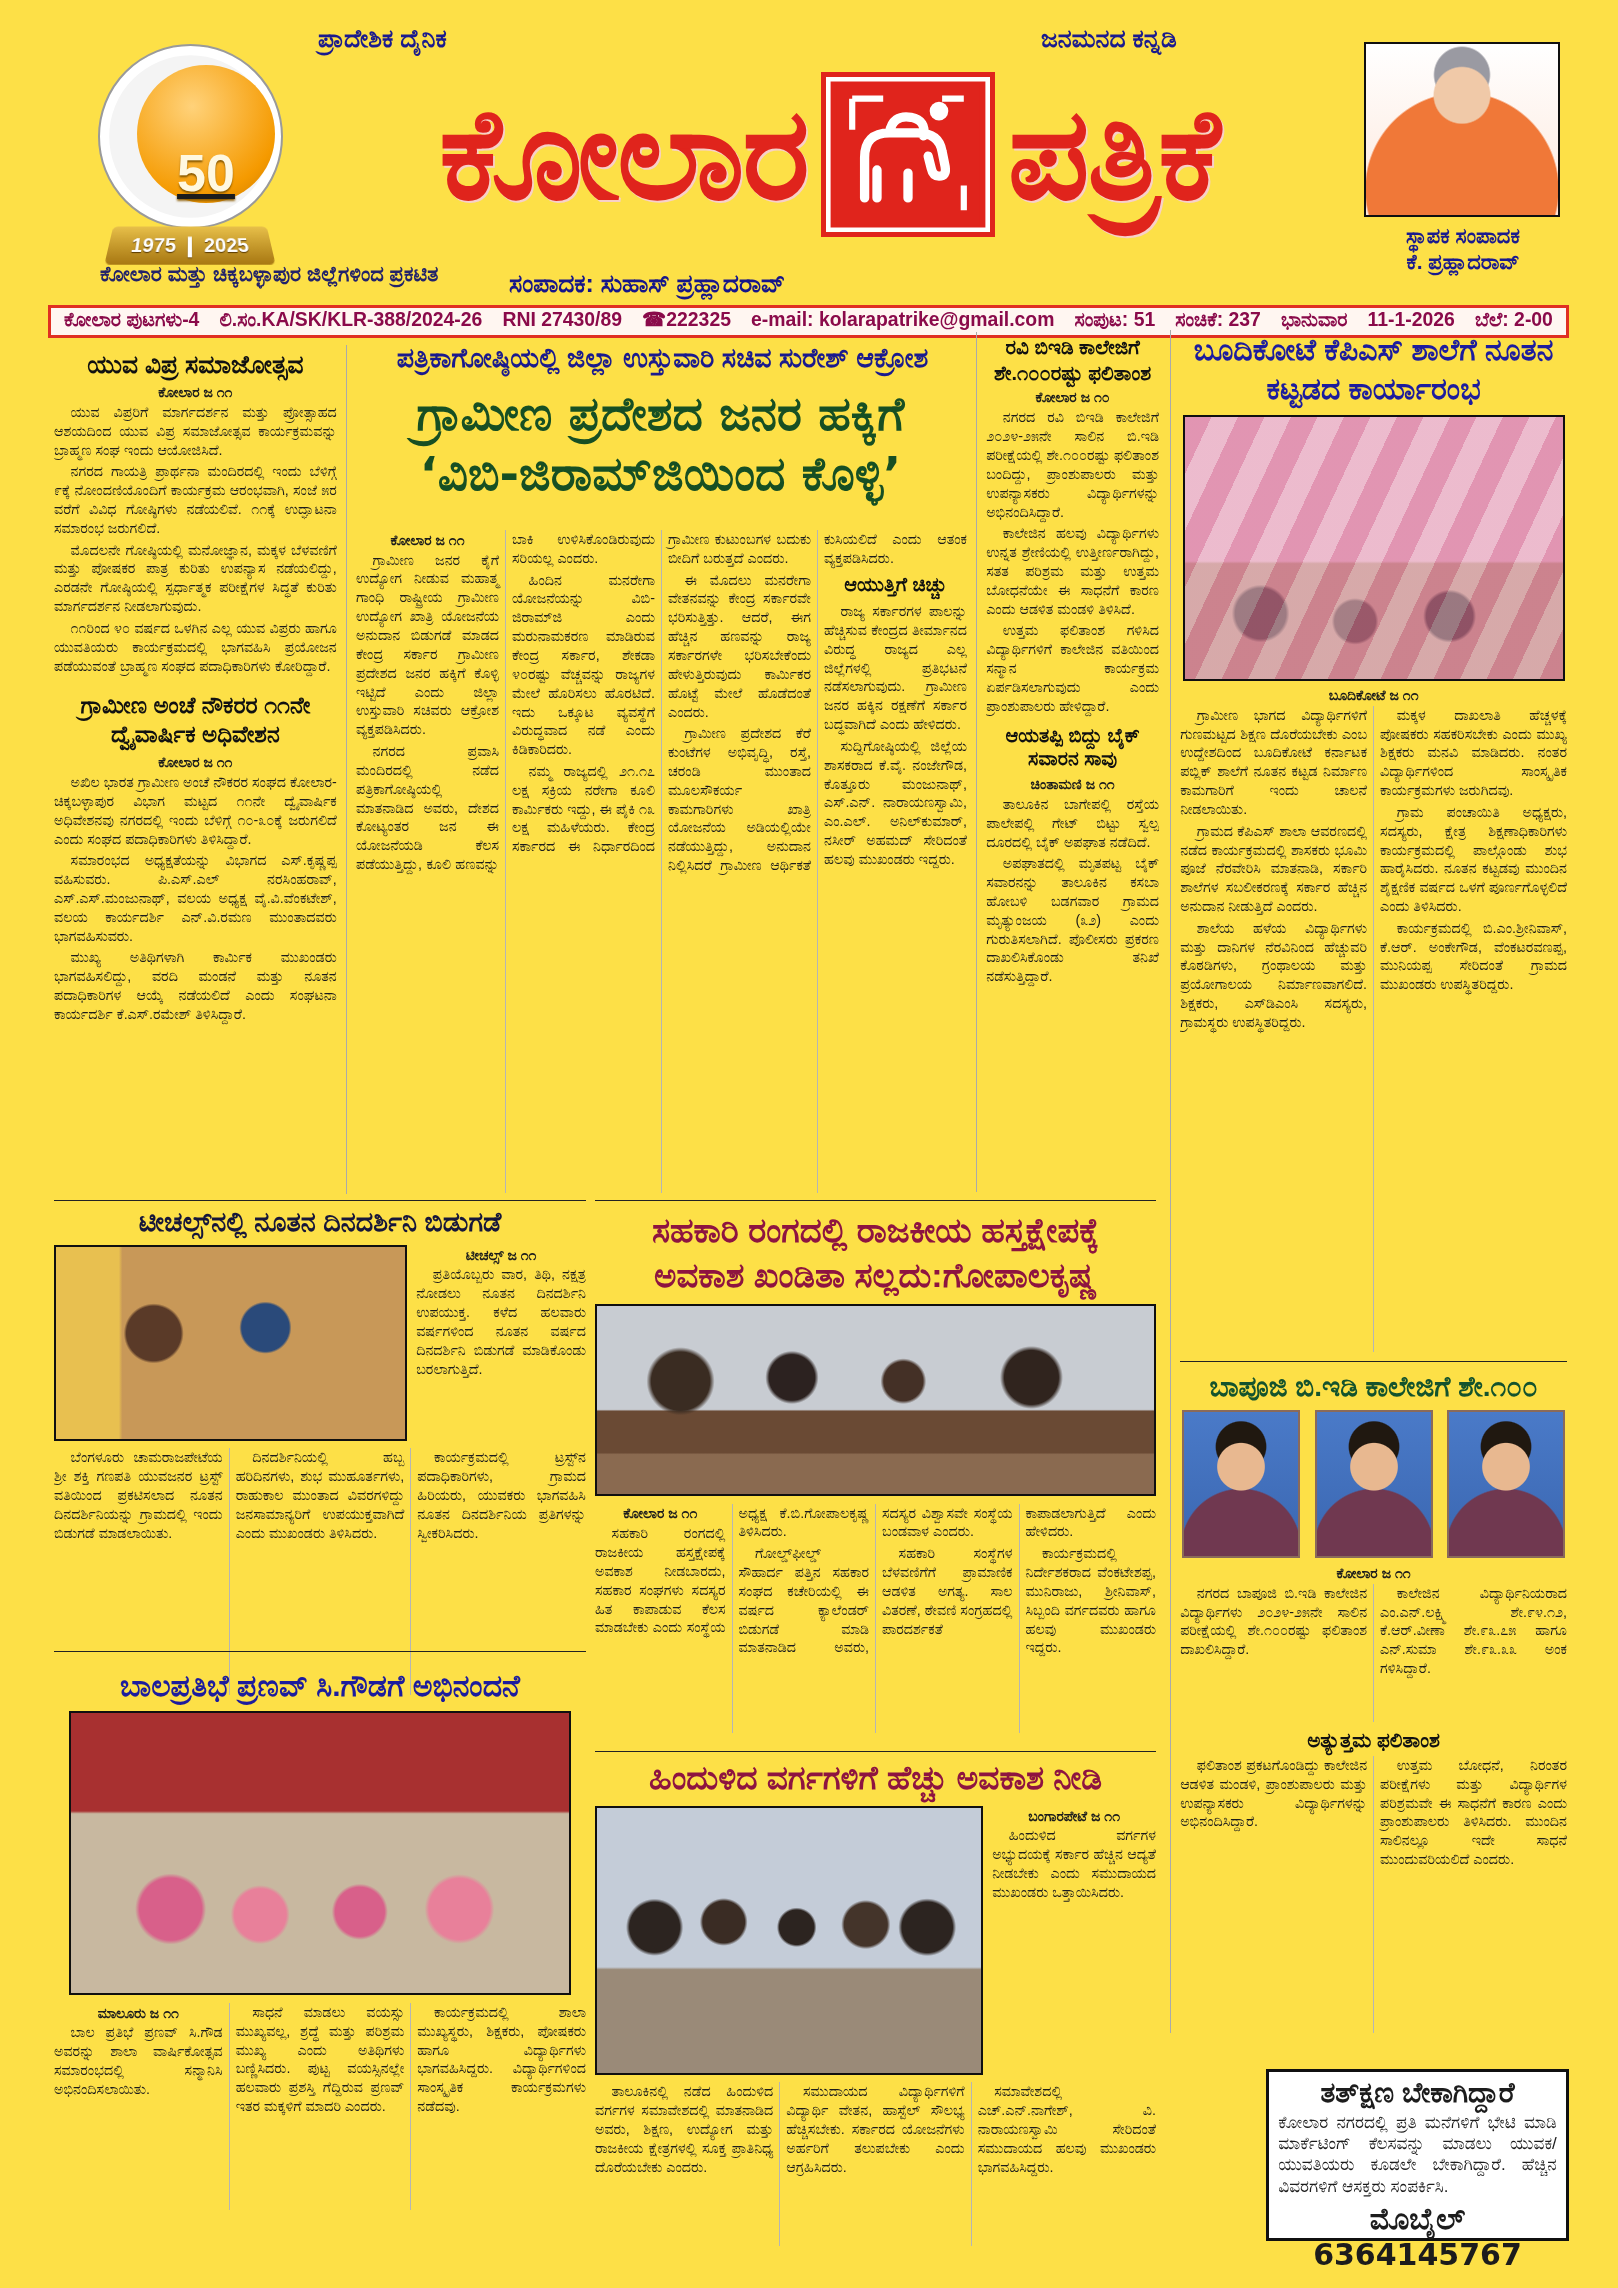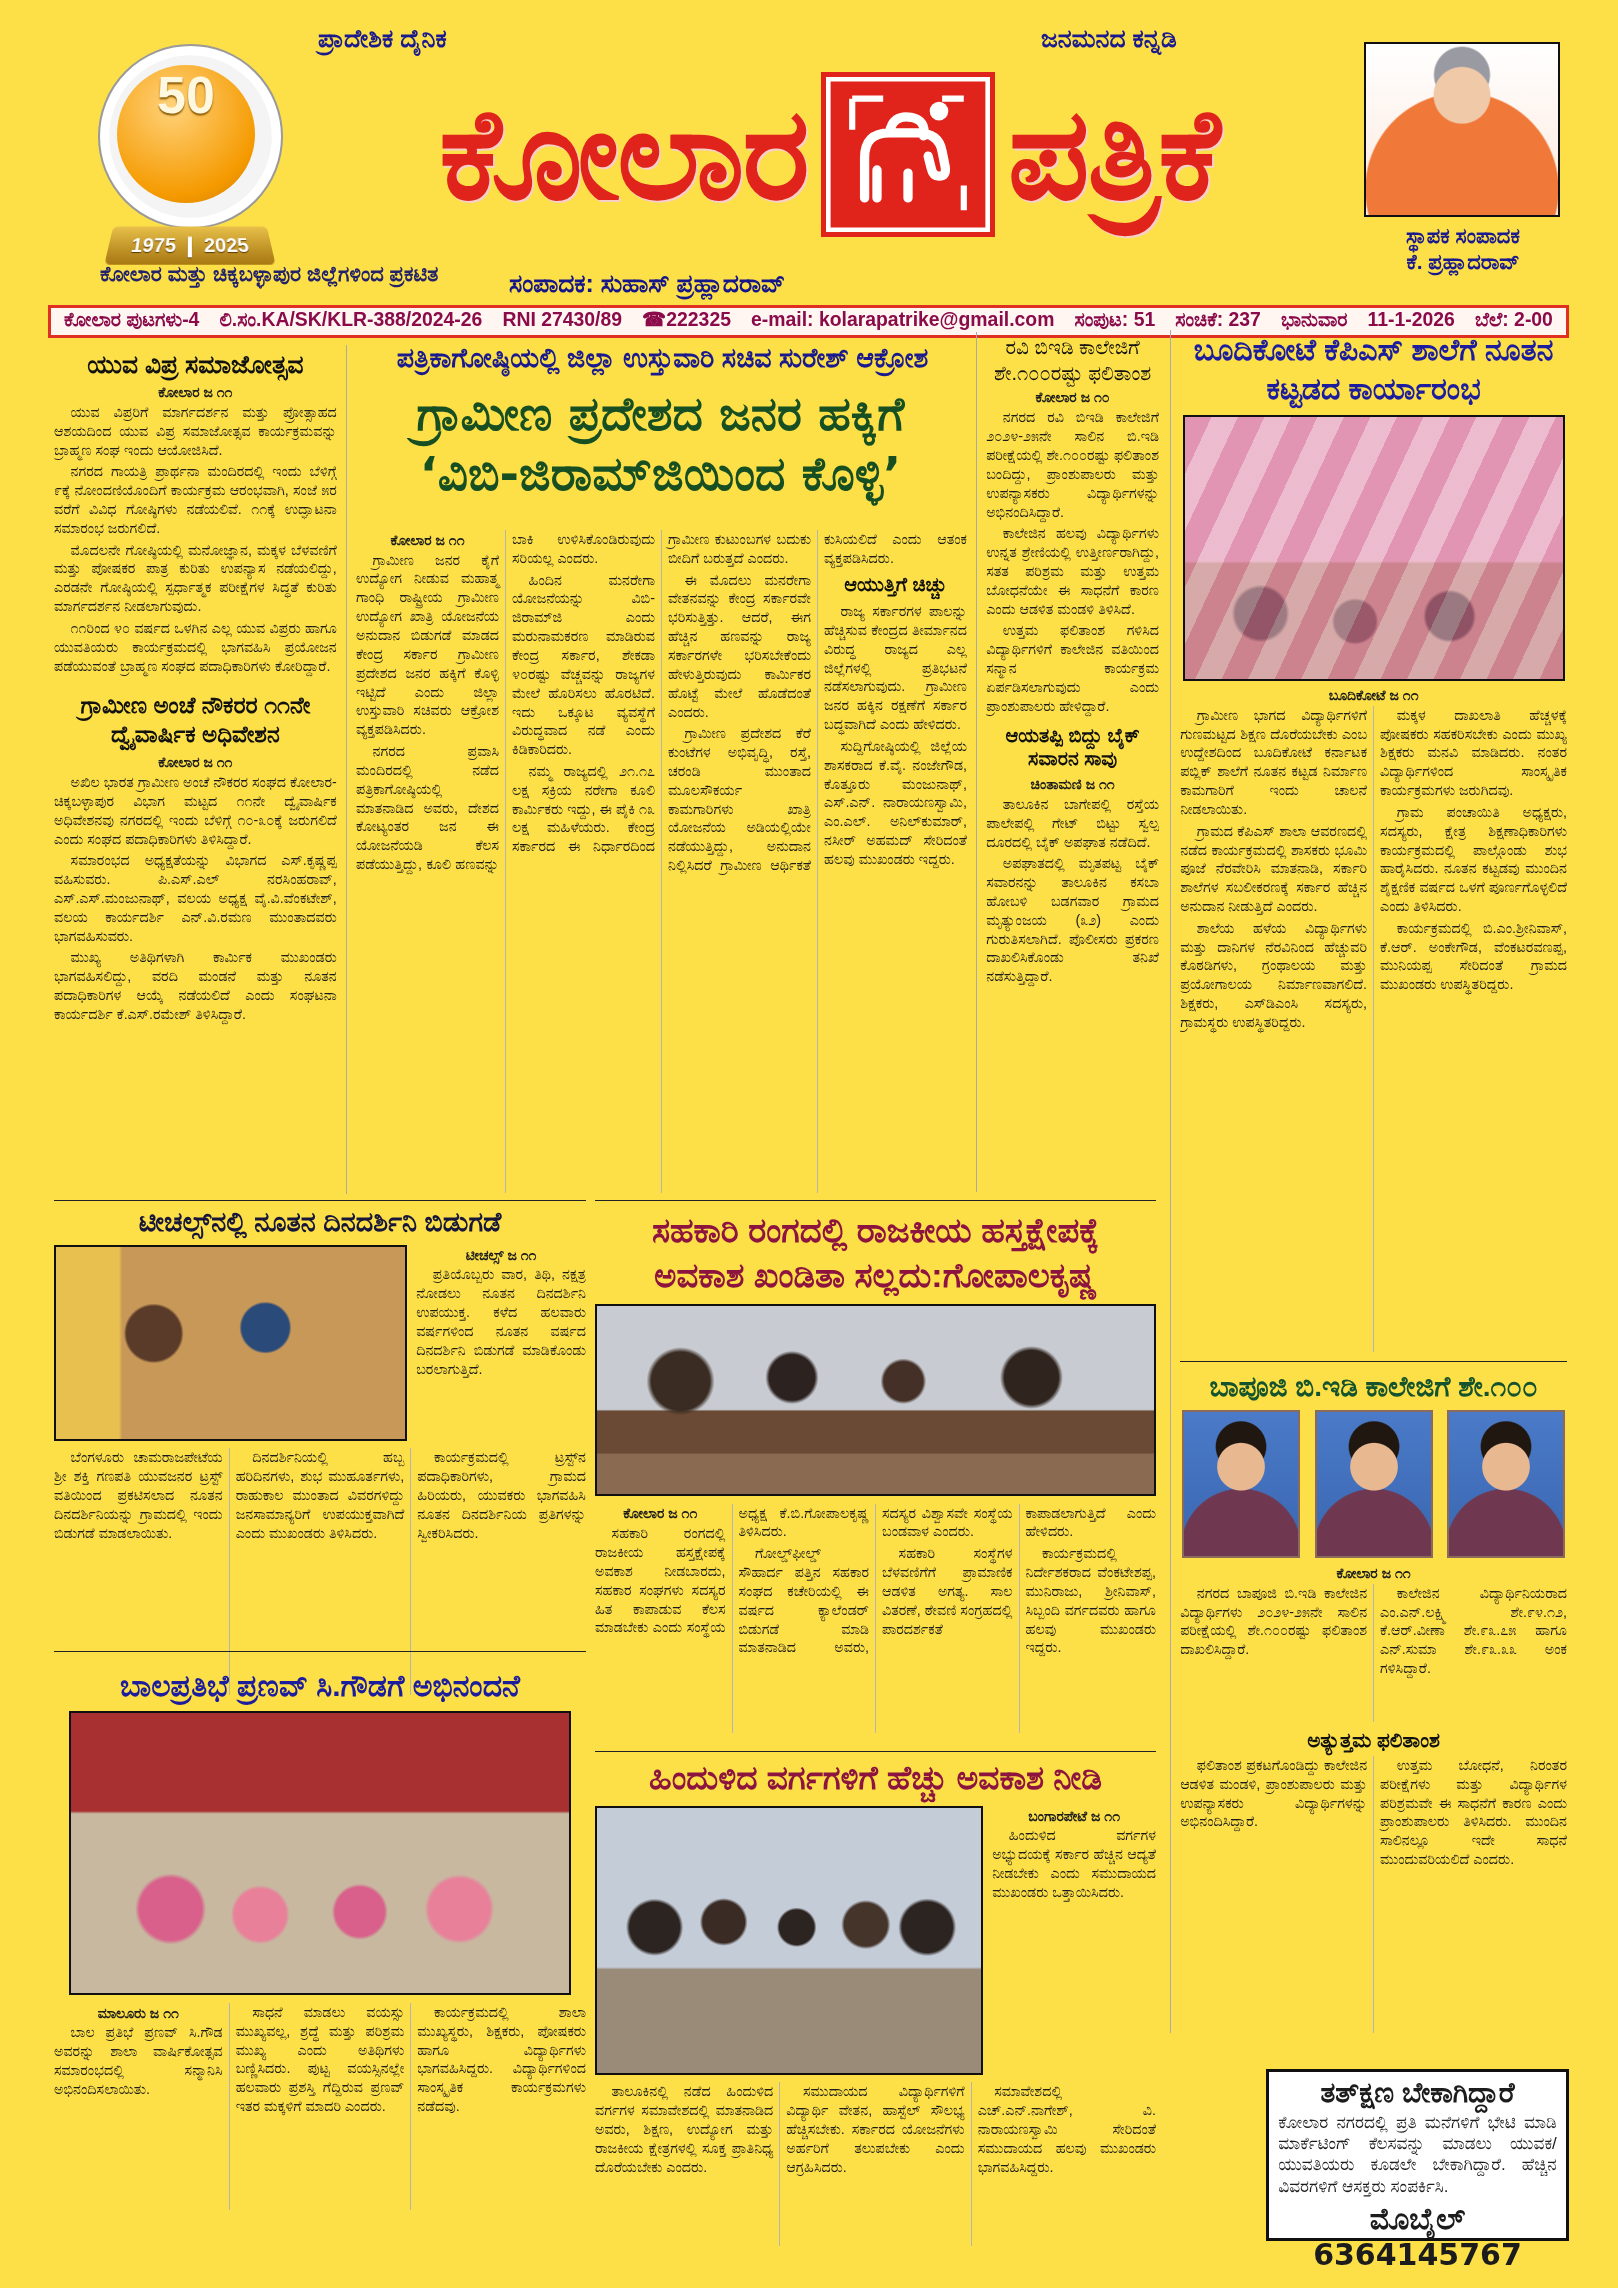--- a/index.html
+++ b/index.html
@@ -7,23 +7,23 @@
         font-family:"Liberation Sans",sans-serif;color:#1c1c1c;overflow:hidden;}
 
   
   .tagline{position:absolute;font-weight:bold;color:#1a1a8e;font-size:25px;}
   .tag-left{left:318px;top:24px;}
   .tag-right{left:1041px;top:24px;}
 
   .logo{position:absolute;left:90px;top:44px;width:201px;height:233px;}
   .logo .ring{position:absolute;left:8.3px;top:0;width:181px;height:181px;border-radius:50%;
     background:#f4f4f4;border:2.8px solid #9a9a9a;box-shadow:inset 0 0 0 9.2px #fff;}
-  .logo .core{position:absolute;left:27px;top:21px;width:138px;height:138px;border-radius:50%;
+  .logo .core{position:absolute;left:47px;top:21px;width:138px;height:138px;border-radius:50%;
     background:radial-gradient(circle at 40% 30%,#ffd27a,#f59a00 70%,#c97800);
-    display:flex;align-items:flex-start;justify-content:center;}
+    display:flex;align-items:flex-end;justify-content:center;text-decoration:underline;}
   .logo .fifty{font-size:52px;font-weight:bold;color:#fff8e0;text-shadow:0 1.8px 1.8px #8a5a00;}
   .logo .ribbon{position:absolute;left:18.5px;top:181px;width:162px;height:39px;
     background:linear-gradient(180deg,#e8c04a,#a87812);border-radius:5.5px;
     transform:perspective(74px) rotateX(12deg);
     display:flex;align-items:center;justify-content:center;
     color:#fff;font-weight:bold;font-size:20px;text-shadow:0 0.9px 0.9px #5a3a00;}
 
   .main-title{position:absolute;left:305px;top:48px;width:1048px;height:212px;
     display:flex;align-items:center;justify-content:center;gap:13px;}
   .title-word{color:#e0241c;font-weight:bold;font-family:"DejaVu Sans",sans-serif;
@@ -68,21 +68,21 @@
 
   .kicker{position:absolute;left:358px;top:343px;width:609px;text-align:center;
     color:#1a1a8e;font-weight:bold;font-size:27px;}
   .main-head{position:absolute;left:354px;top:384px;width:613px;text-align:center;
     color:#174f23;font-weight:bold;font-size:47px;line-height:1.28;
     font-family:"DejaVu Sans",sans-serif;}
   .main-body{position:absolute;left:356px;top:530px;width:611px;height:663px;}
 
   .ravi-col{position:absolute;left:976px;top:332px;width:183px;height:860px;overflow:hidden;
     padding-left:9.2px;border-left:0.9px solid #aaa;box-sizing:border-box;}
-  .ravi-head{font-weight:normal;font-size:20px;text-align:center;line-height:1.3;color:#111;margin:1.8px 0 3.7px;}
+  .ravi-head{font-weight:bold;font-size:20px;text-align:center;line-height:1.3;color:#111;margin:1.8px 0 3.7px;}
 
   .right-rail{position:absolute;left:1170px;top:330px;width:397px;
     padding-left:9.2px;border-left:0.9px solid #aaa;box-sizing:border-box;}
   .budi-head{font-weight:bold;font-size:30px;color:#1c1c9e;text-align:center;line-height:1.3;}
   .budi-photo{width:382px;height:266px;margin:7.4px auto 5.5px;
     background:
       repeating-linear-gradient(115deg,rgba(220,120,160,.55) 0 24px,rgba(240,190,210,.55) 24px 48px),
       radial-gradient(circle at 20% 75%,#3a2a22 0 7%,transparent 8%),
       radial-gradient(circle at 45% 78%,#4a3228 0 7%,transparent 8%),
       radial-gradient(circle at 70% 76%,#32241e 0 7%,transparent 8%),

